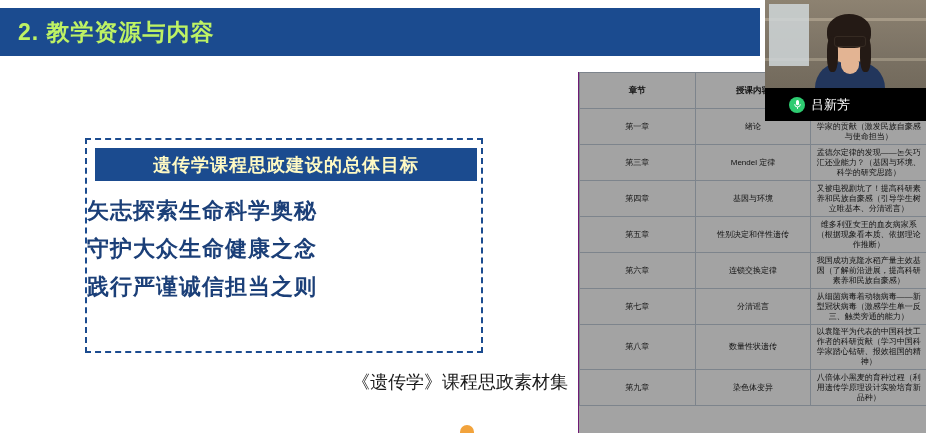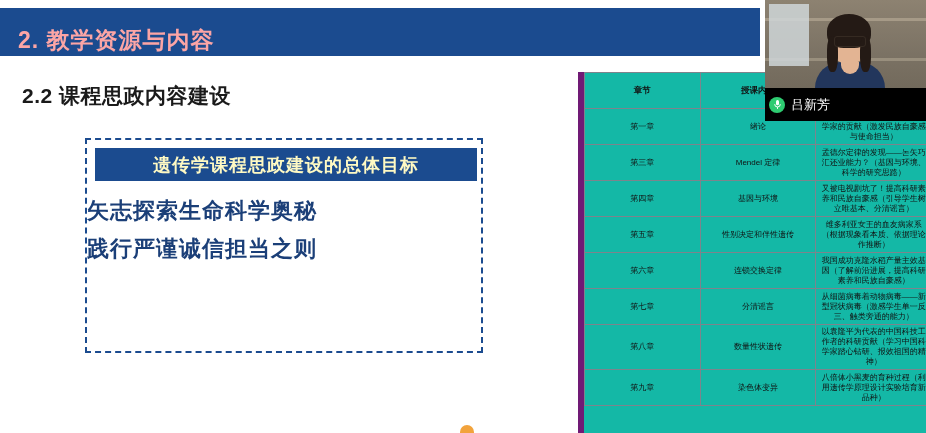--- a/index.html
+++ b/index.html
@@ -31,26 +31,25 @@
 
   .title-bar {
     position: absolute;
     left: 0; top: 8px;
     width: 760px; height: 48px;
     background: #1b4b8f;
   }
   .title-bar .title-text {
     position: absolute;
     left: 18px; top: 9px;
-    color: #fca5a5;
+    color: #bef264;
     font-size: 23px;
     font-weight: bold;
     letter-spacing: 1px;
     white-space: nowrap;
-    margin-top: 8px;
   }
 
   .subtitle {
     position: absolute;
     left: 22px; top: 82px;
     font-size: 21px;
     font-weight: bold;
     color: #1a1a1a;
     letter-spacing: 0.5px;
     white-space: nowrap;
@@ -101,22 +100,22 @@
     white-space: nowrap;
   }
 
   
   .table-wrap {
     position: absolute;
     left: 578px; top: 72px;
     width: 348px;
     height: 361px;
     overflow: hidden;
-    background: #14b8a6;
-    border-left: 6px solid #701a75;
+    background: #a3a3a3;
+    border-left: 1px solid #701a75;
     box-sizing: border-box;
   }
   table.res-table {
     border-collapse: collapse;
     width: 348px;
     table-layout: fixed;
     font-size: 8px;
     color: #111;
   }
   table.res-table th,
@@ -222,21 +221,21 @@
     border-radius: 0 0 9px 9px;
   }
 
   .name-bar {
     position: absolute;
     right: 0; top: 88px;
     width: 161px; height: 33px;
     background: #000000;
     display: flex;
     align-items: center;
-    padding-left: 4px;
+    padding-left: 24px;
     box-sizing: border-box;
   }
   .mic-icon {
     width: 16px; height: 16px;
     border-radius: 50%;
     background: #2ecc71;
     display: inline-flex;
     align-items: center;
     justify-content: center;
     margin-right: 6px;
@@ -262,30 +261,31 @@
 <body>
 
 <div class="stage">
 
   <div class="slide">
 
     <div class="title-bar">
       <div class="title-text">2. 教学资源与内容</div>
     </div>
 
-    <div class="subtitle">2.2 课程思政内容建设</div>
 
     <div class="goal-box">
       <div class="goal-header">遗传学课程思政建设的总体目标</div>
       <div class="goal-lines">
         <div class="goal-line">矢志探索生命科学奥秘</div>
+        <div class="goal-line">守护大众生命健康之念</div>
         <div class="goal-line">践行严谨诚信担当之则</div>
       </div>
     </div>
 
+    <div class="caption">《遗传学》课程思政素材集</div>
 
     <div class="table-wrap">
       <table class="res-table">
         <thead>
           <tr>
             <th class="ch">章节</th>
             <th class="topic">授课内容</th>
             <th class="content">思政元素</th>
           </tr>
         </thead>

